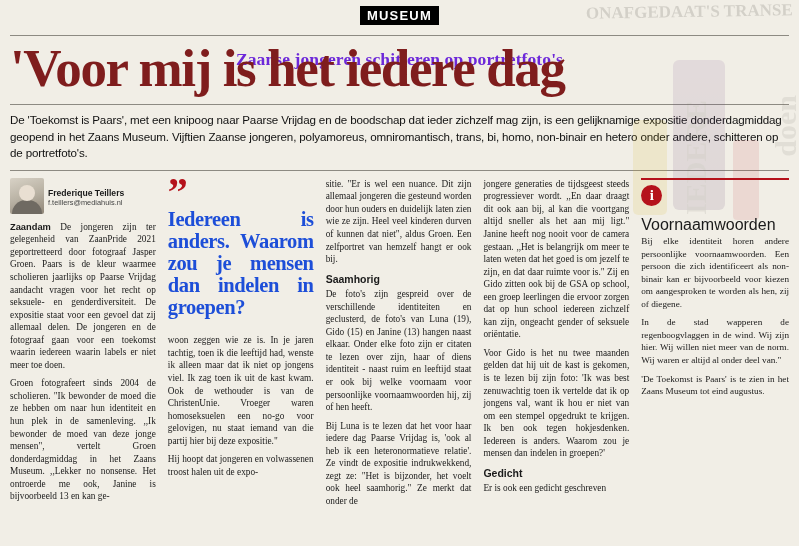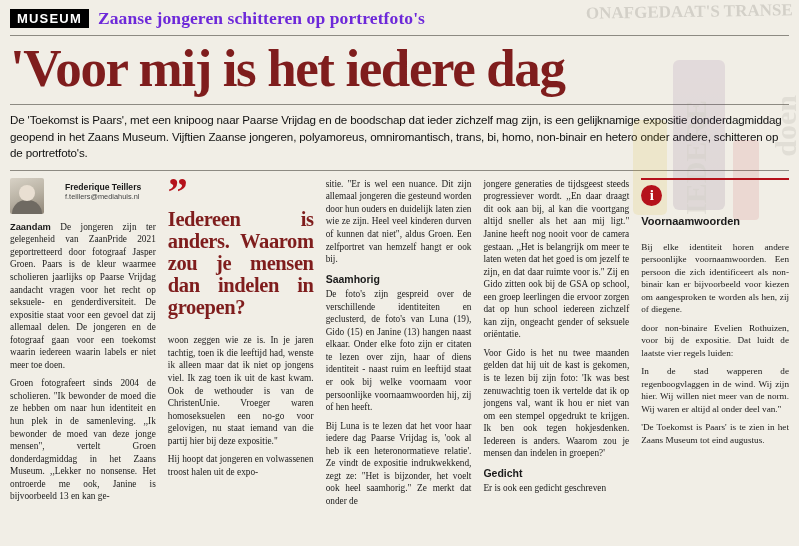--- a/index.html
+++ b/index.html
@@ -20,23 +20,24 @@
     width: 799px;
     height: 546px;
     background: #f1eee6;
     box-sizing: border-box;
     padding: 0 10px;
   }
   
   .masthead {
     display: flex;
     align-items: center;
-    gap: 9px;
+    gap: 24px;
     padding-top: 6px;
     height: 24px;
+    flex-direction: column;
   }
   .museum-badge {
     background: #000;
     color: #fff;
     font-family: "Liberation Sans", sans-serif;
     font-weight: bold;
     font-size: 13px;
     letter-spacing: 1.2px;
     padding: 3px 7px 3px 7px;
     line-height: 1;
@@ -100,22 +101,22 @@
   .subhead {
     font-family: "Liberation Sans", sans-serif;
     font-weight: bold;
     font-size: 10.5px;
     margin: 8px 0 3px 0;
     line-height: 1.1;
   }
   
   .byline {
     display: flex;
-    gap: 21px;
-    align-items: flex-start;
+    gap: 4px;
+    align-items: center;
     margin-bottom: 7px;
   }
   .avatar {
     width: 34px;
     height: 36px;
     border-radius: 2px;
     background: linear-gradient(160deg,#d8d2c6 0%,#b9b2a4 50%,#8f8577 100%);
     position: relative;
     overflow: hidden;
     flex: none;
@@ -169,21 +170,21 @@
     line-height: .7;
     color: #b5121b;
     height: 28px;
   }
   .pull-quote {
     font-family: "Liberation Serif", serif;
     font-weight: bold;
     font-size: 20.5px;
     line-height: 1.08;
     letter-spacing: -.4px;
-    color: #7f1d1d;
+    color: #1d4ed8;
     margin-top: 2px;
   }
   
   .infobox {
     width: 152px;
   }
   .info-rule {
     border-bottom: 2px solid #b5121b;
     margin-bottom: 5px;
   }
@@ -194,23 +195,23 @@
     color: #fff;
     font-family: "Liberation Serif", serif;
     font-weight: bold;
     font-size: 15px;
     text-align: center;
     line-height: 21px;
     margin-bottom: 8px;
   }
   .info-title {
     font-family: "Liberation Sans", sans-serif;
-    font-weight: bold;
-    font-size: 11px;
-    margin-bottom: 12px;
+    font-weight: normal;
+    font-size: 16px;
+    margin-bottom: 0;
   }
   .infobox p {
     font-size: 9.2px;
     line-height: 1.36;
     margin: 0 0 6px 0;
     text-align: justify;
   }
   
   .ghost {
     position: absolute;
@@ -342,19 +343,18 @@
       <p>Voor Gido is het nu twee maanden gelden dat hij uit de kast is gekomen, is te lezen bij zijn foto: 'Ik was best zenuwachtig toen ik vertelde dat ik op jongens val, want ik hou er niet van om een stempel opgedrukt te krijgen. Ik ben ook tegen hokjesdenken. Iedereen is anders. Waarom zou je mensen dan indelen in groepen?'</p>
       <div class="subhead">Gedicht</div>
       <p>Er is ook een gedicht geschreven</p>
     </div>
 
     <div class="col infobox">
       <div class="info-rule"></div>
       <div class="info-circle">i</div>
       <div class="info-title">Voornaamwoorden</div>
       <p>Bij elke identiteit horen andere persoonlijke voornaamwoorden. Een persoon die zich identificeert als non-binair kan er bijvoorbeeld voor kiezen om aangesproken te worden als hen, zij of diegene.</p>
-      <p>door non-binaire Evelien Rothuizen, voor bij de expositie. Dat luidt de laatste vier regels luiden:</p>
       <p>In de stad wapperen de regenboogvlaggen in de wind. Wij zijn hier. Wij willen niet meer van de norm. Wij waren er altijd al onder deel van."</p>
       <p>'De Toekomst is Paars' is te zien in het Zaans Museum tot eind augustus.</p>
     </div>
 
   </div>
 </div>
 
 </body></html>

